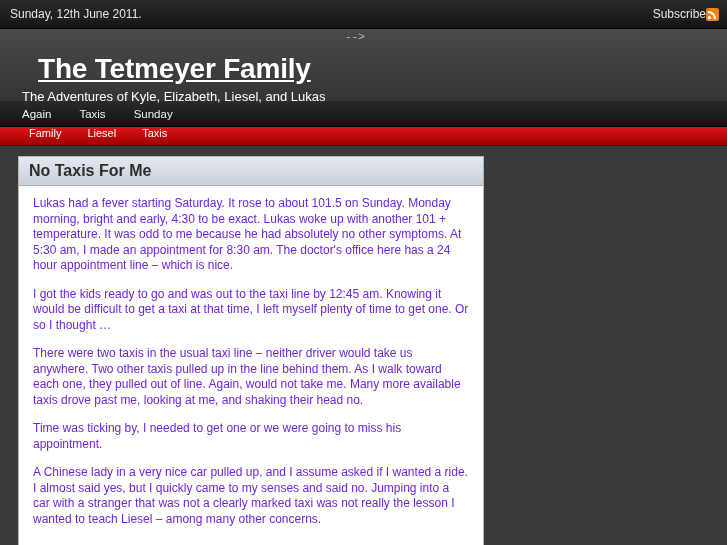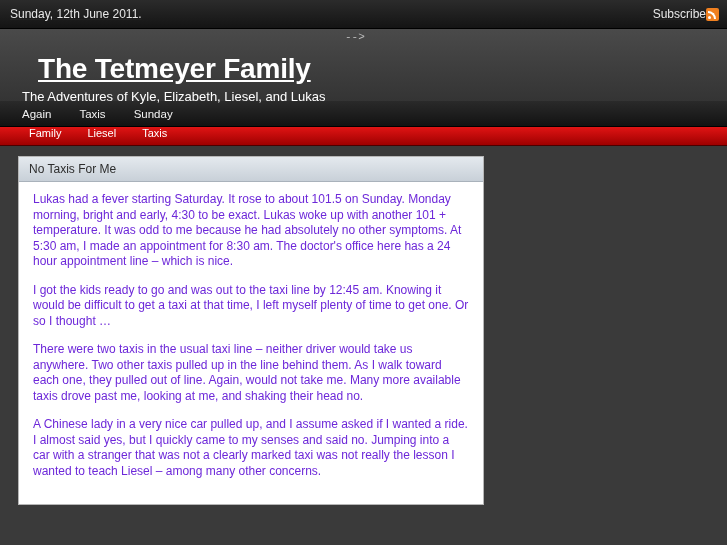--- a/index.html
+++ b/index.html
@@ -153,22 +153,22 @@
     width: 466px;
     box-sizing: border-box;
   }
   .post-header {
     background: #d7dde3;
     background: linear-gradient(to bottom, #e4e9ee 0%, #c8d0d8 100%);
     border-bottom: 1px solid #a9b2bb;
     padding: 5px 10px;
   }
   .post-title {
-    font-size: 12px;
-    font-weight: normal;
+    font-size: 16px;
+    font-weight: bold;
     color: #2d2d2d;
     margin: 0;
   }
   .post-body {
     padding: 10px 14px 12px 14px;
   }
   .post-meta {
     font-size: 12px;
     color: #333;
     margin: 0 0 12px 0;
@@ -219,17 +219,18 @@
 
 <div class="content-wrap">
   <article class="post">
     <div class="post-header">
       <h2 class="post-title">No Taxis For Me</h2>
     </div>
     <div class="post-body">
       <p class="para">Lukas had a fever starting Saturday.  It rose to about 101.5 on Sunday.  Monday morning, bright and early, 4:30 to be exact.  Lukas woke up with another 101 + temperature.  It was odd to me because he had absolutely no other symptoms.  At 5:30 am, I made an appointment for 8:30 am.  The doctor's office here has a 24 hour appointment line – which is nice.</p>
       <p class="para">I got the kids ready to go and was out to the taxi line by 12:45 am.  Knowing it would be difficult to get a taxi at that time, I left myself plenty of time to get one.  Or so I thought …</p>
       <p class="para">There were two taxis in the usual taxi line – neither driver would take us anywhere.  Two other taxis pulled up in the line behind them.  As I walk toward each one, they pulled out of line.  Again, would not take me.  Many more available taxis drove past me, looking at me, and shaking their head no.</p>
+      <p class="para">Time was ticking by, I needed to get one or we were going to miss his appointment.</p>
       <p class="para">A Chinese lady in a very nice car pulled up, and I assume asked if I wanted a ride.  I almost said yes, but I quickly came to my senses and said no.  Jumping into a car with a stranger that was not a clearly marked taxi was not really the lesson I wanted to teach Liesel – among many other concerns.</p>
 
     </div>
   </article>
 </div>
 
 </body></html>

